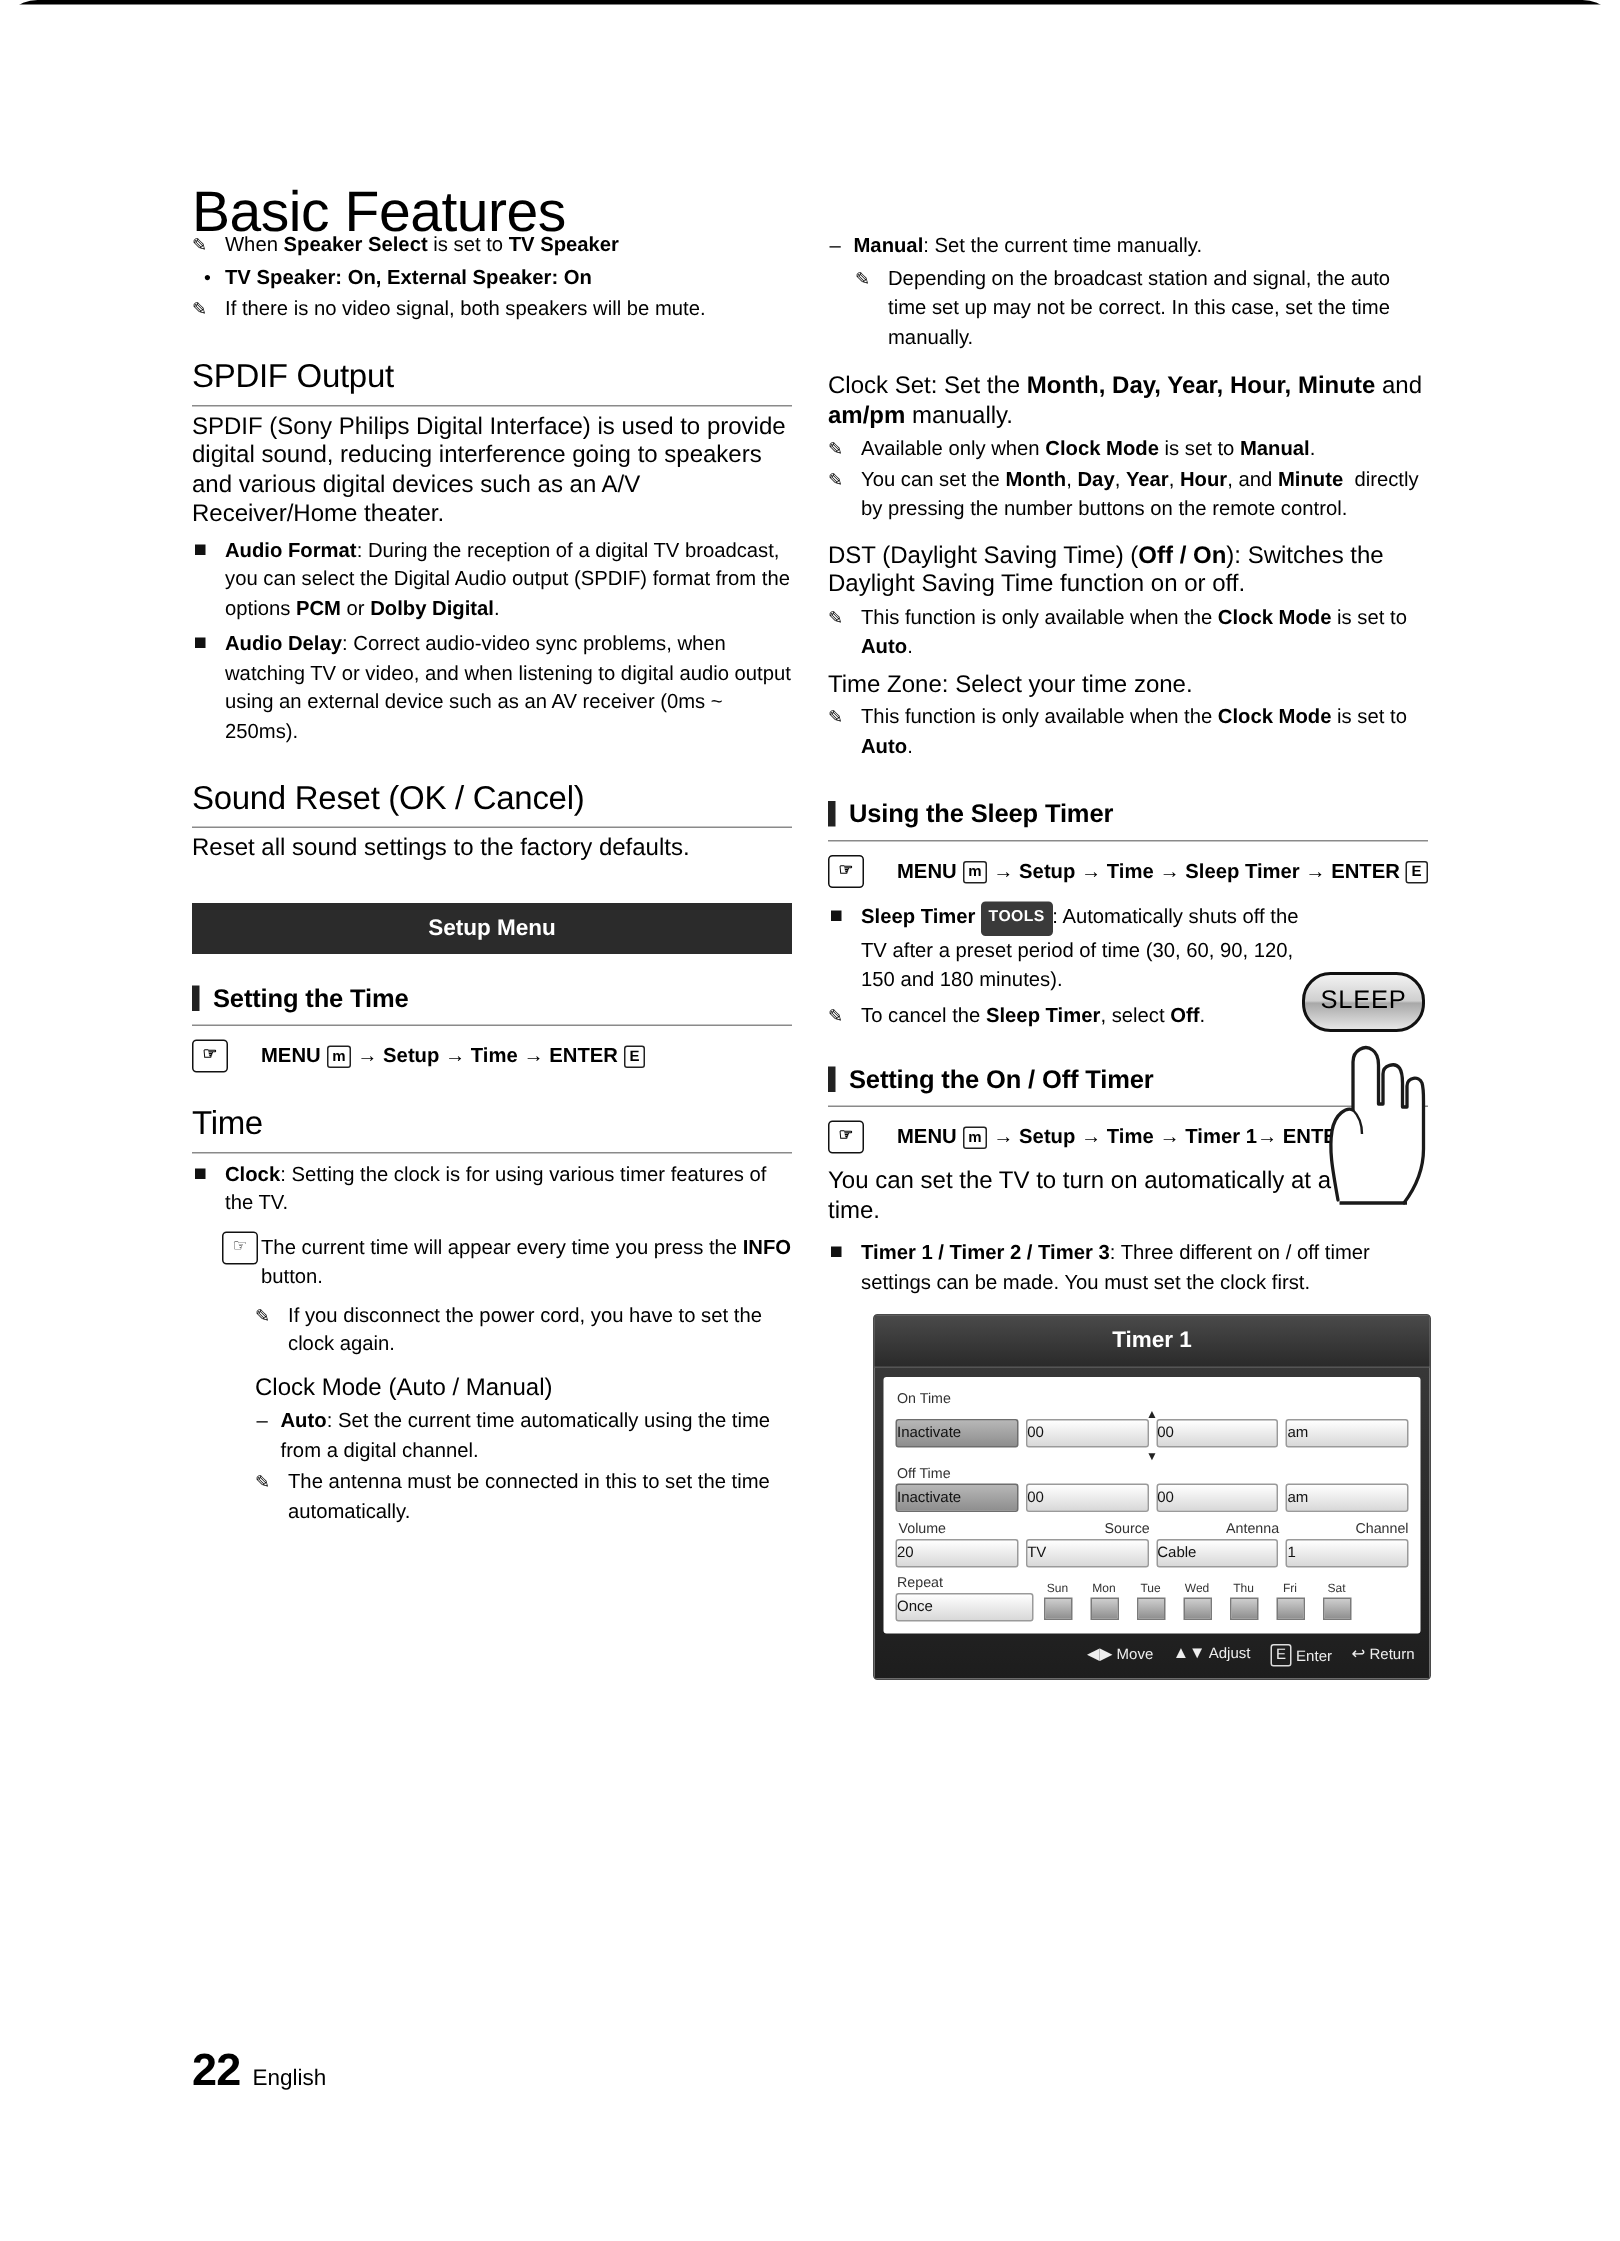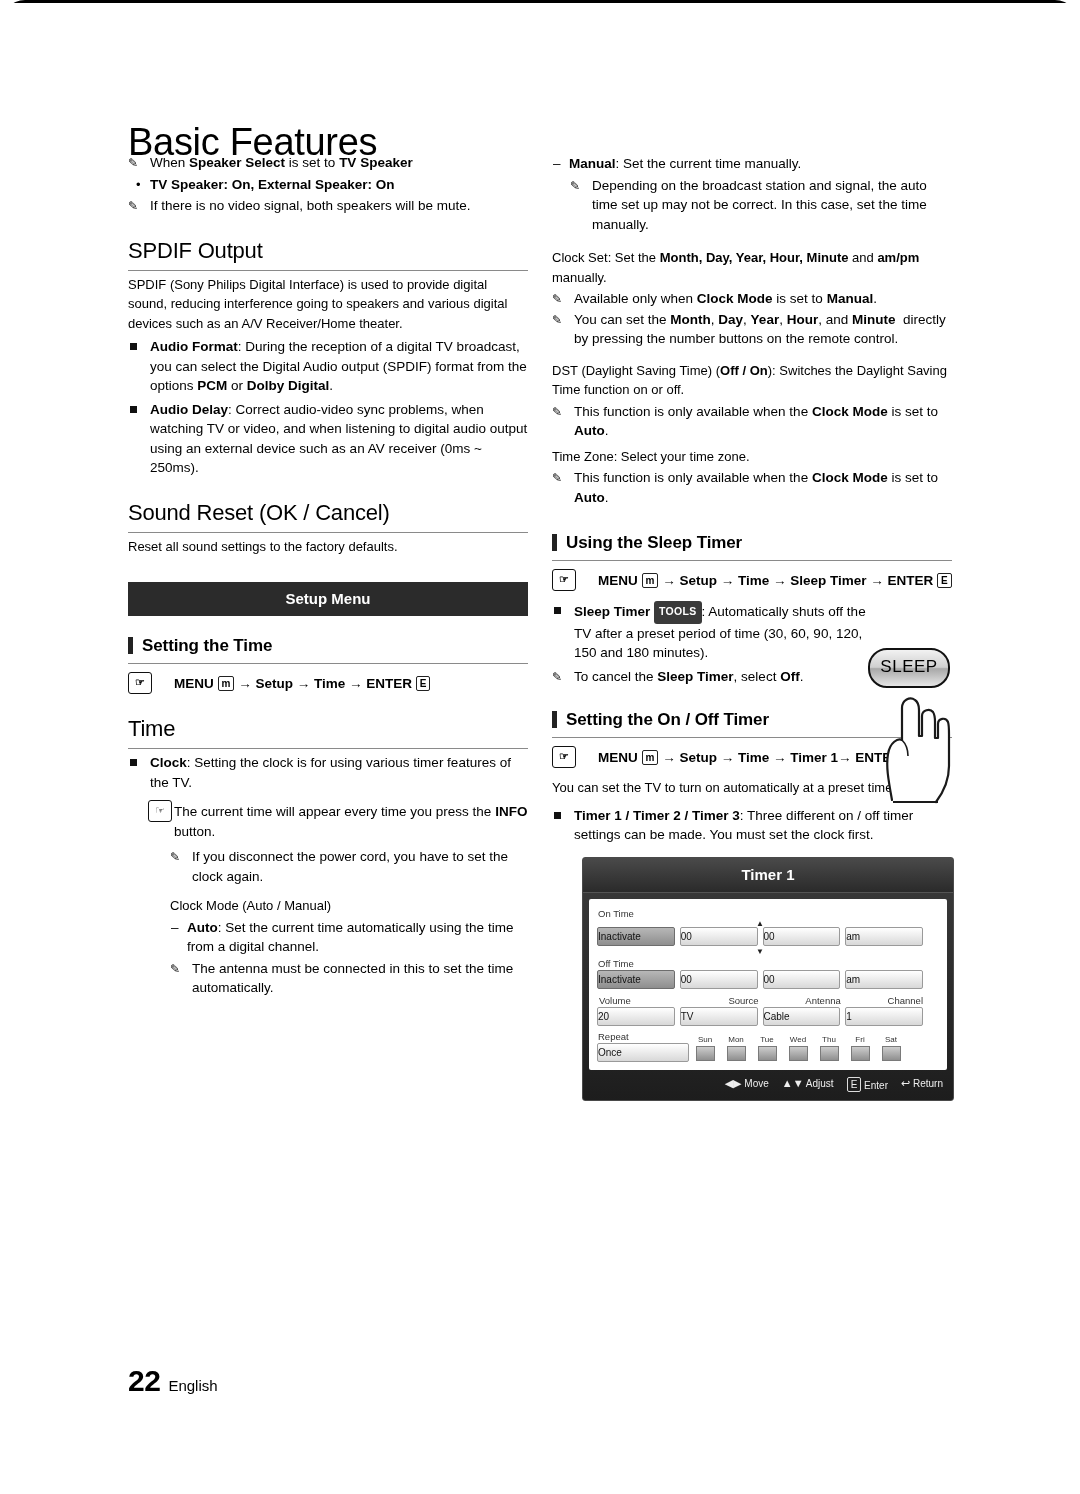--- a/index.html
+++ b/index.html
@@ -38,21 +38,21 @@
     top: 152px;
     width: 400px;
   }
   .col-right {
     position: absolute;
     left: 552px;
     top: 152px;
     width: 400px;
   }
   .p {
-    font-size: 13px;
+    font-size: 16px;
     line-height: 19.5px;
     margin: 0 0 2px 0;
   }
   .indent-note {
     position: relative;
     padding-left: 22px;
     font-size: 13.5px;
     line-height: 19.5px;
     margin: 1px 0;
   }
@@ -230,21 +230,21 @@
     font-size: 15px;
     font-weight: bold;
     padding: 8px 0 9px 0;
     background: linear-gradient(180deg,#4a4a4a 0%, #2a2a2a 100%);
     border-bottom: 1px solid #555;
   }
   .osd-body {
     background: #fff;
     color: #111;
     margin: 6px 6px 0 6px;
-    padding: 6px 24px 8px 8px;
+    padding: 6px 8px 8px 8px;
     border-radius: 2px;
   }
   .osd-lbl {
     font-size: 9.5px;
     color: #333;
     margin: 3px 0 1px 1px;
   }
   .osd-row {
     display: flex;
     gap: 5px;

